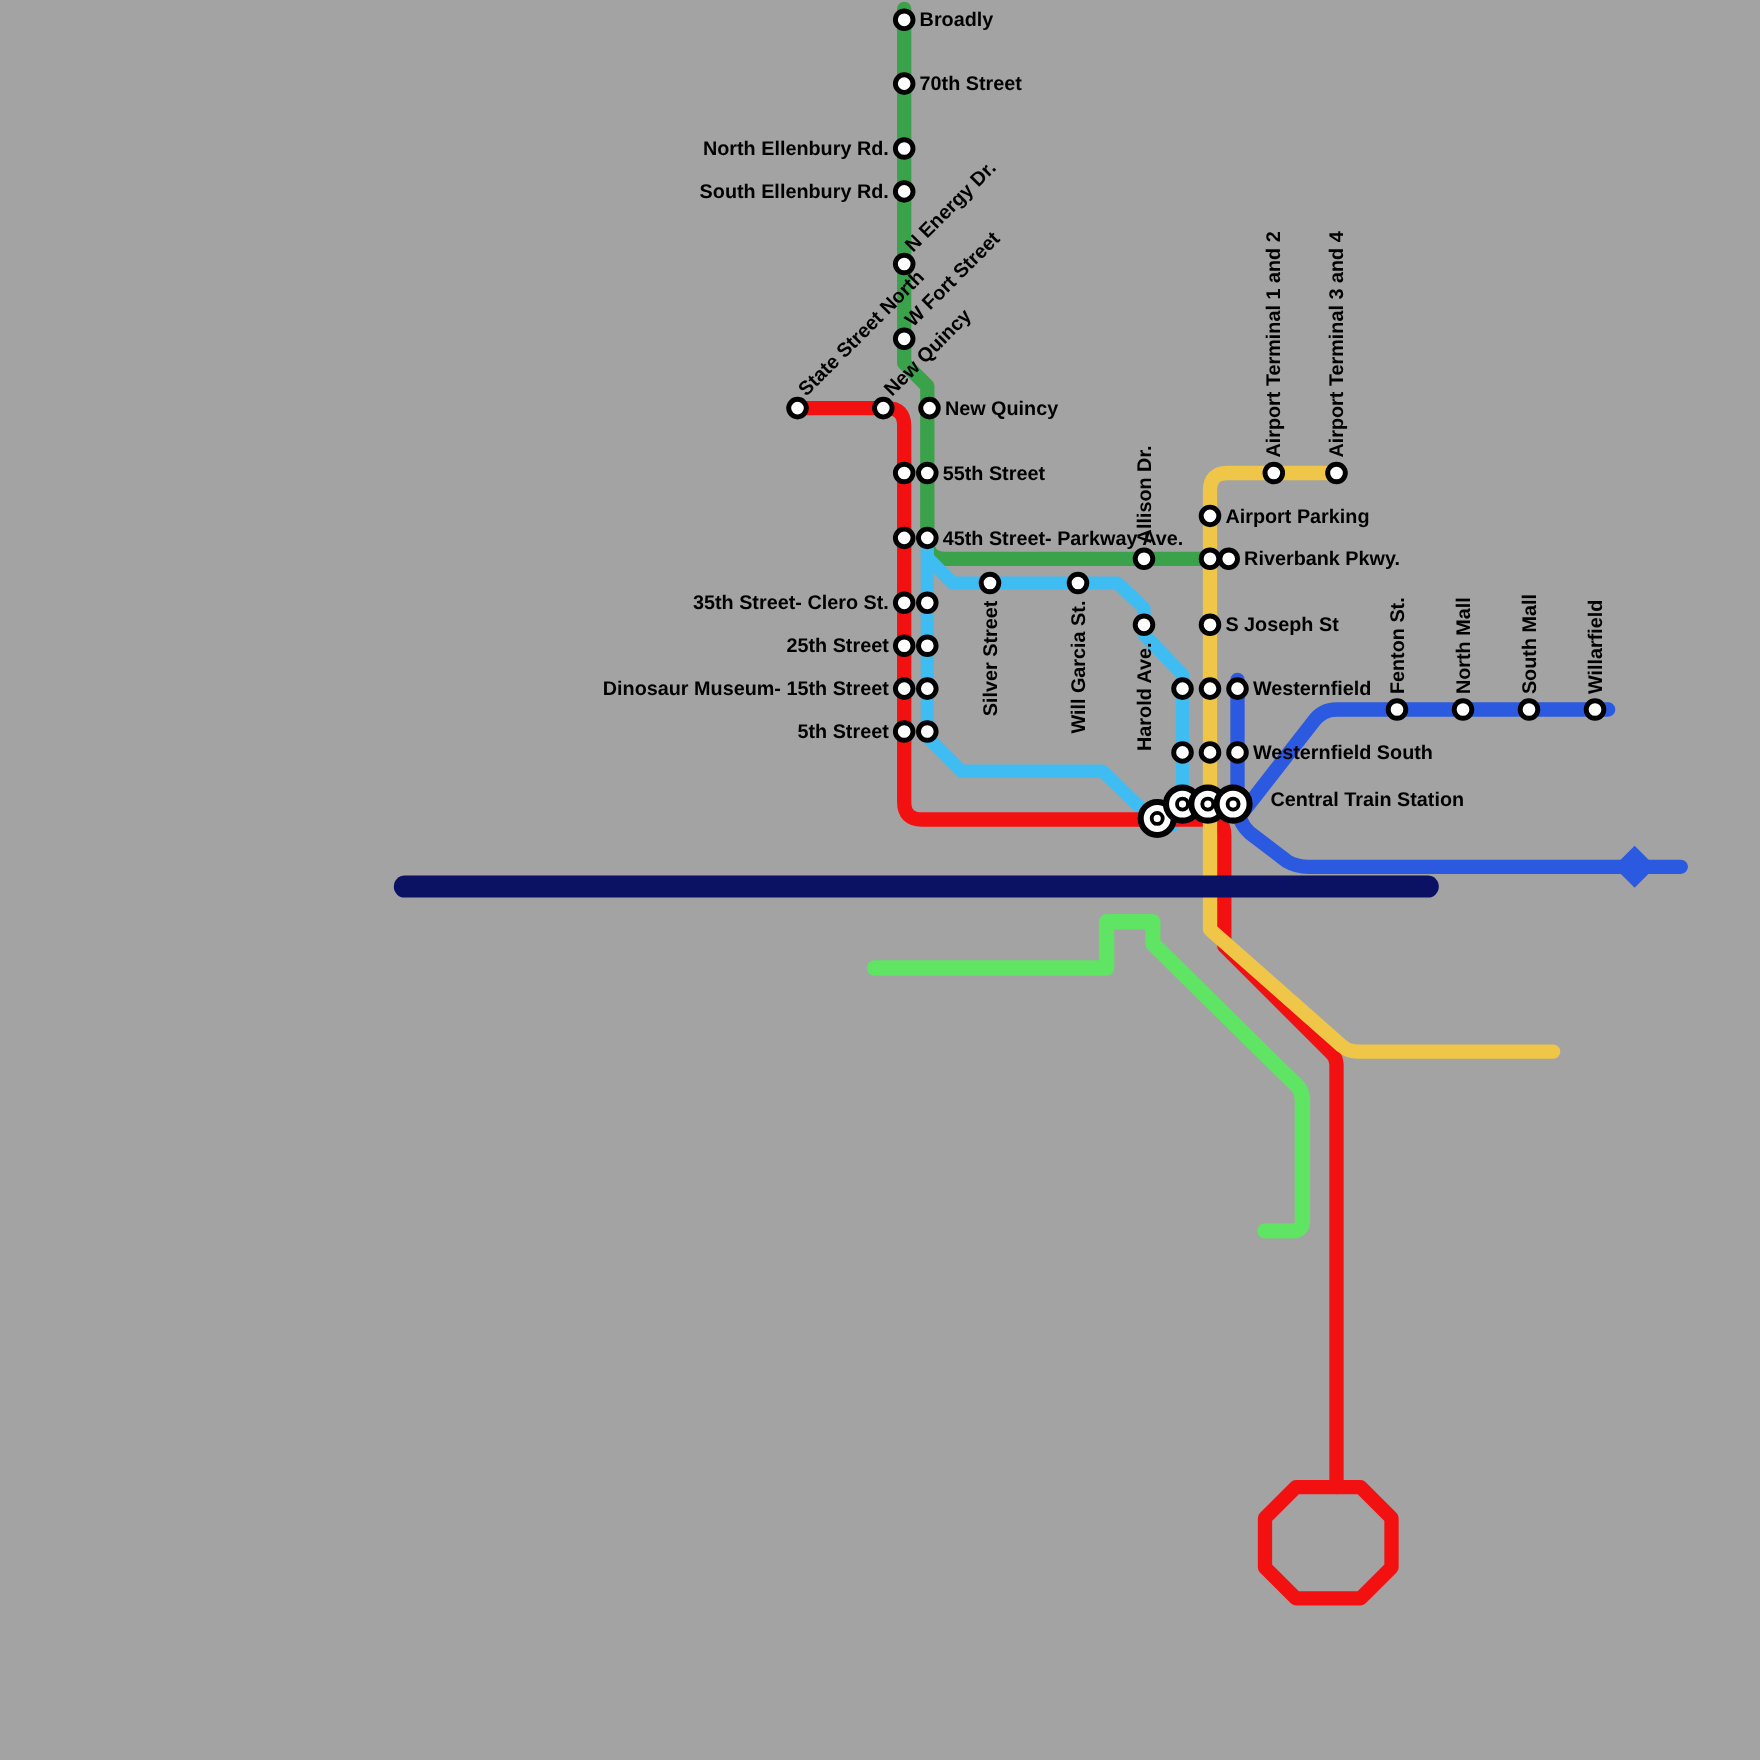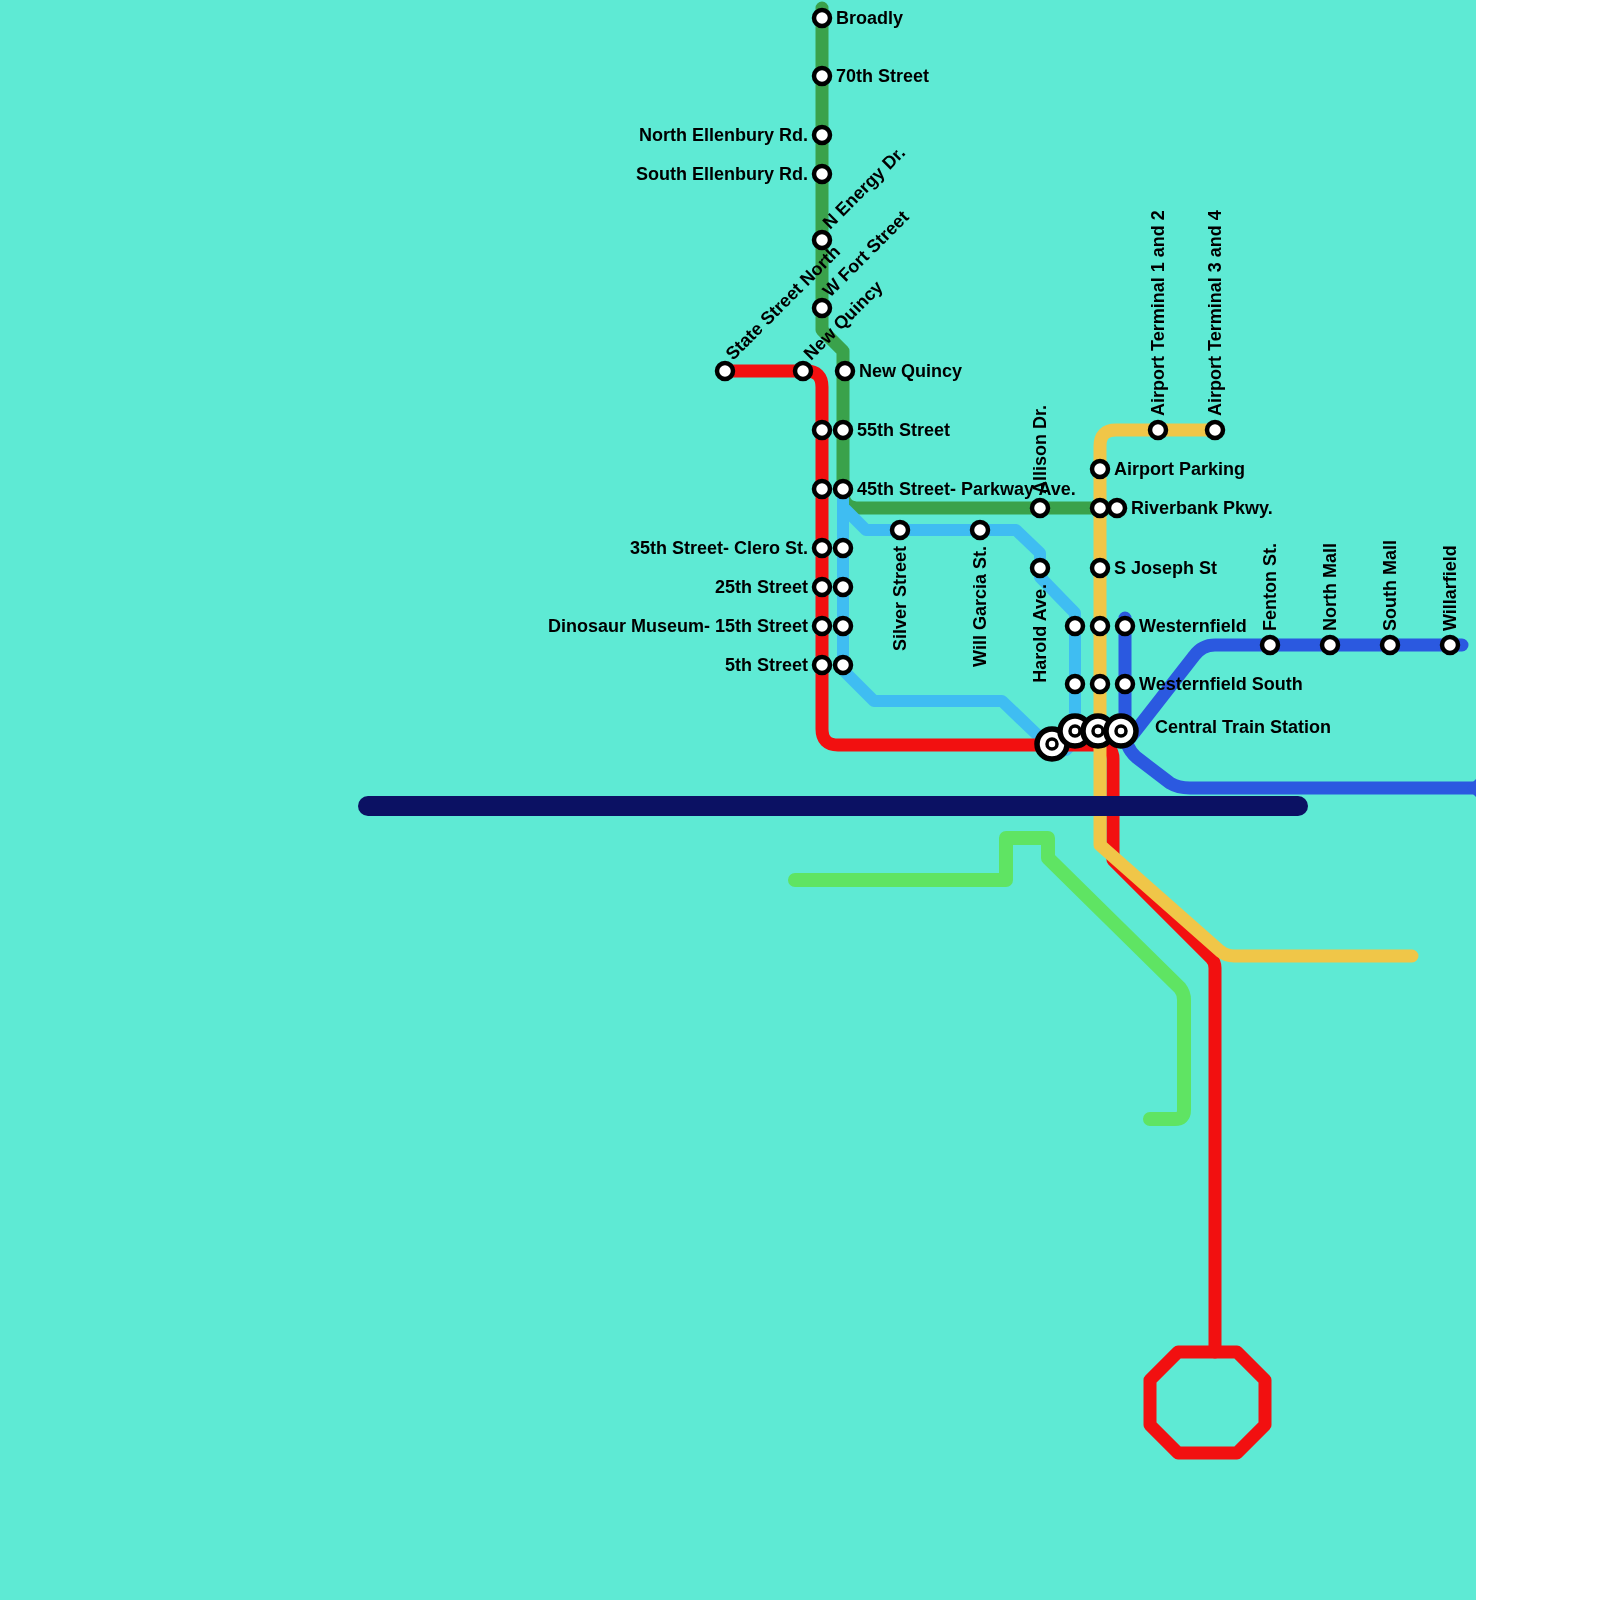--- a/index.html
+++ b/index.html
@@ -2,23 +2,23 @@
 <html><head>
 <meta charset="utf-8">
 <style>
   html, body {
     margin: 0;
     padding: 0;
     background: #ffffff;
   }
   #map-wrap {
     position: relative;
-    width: 1476px;
+    width: 1600px;
     height: 1600px;
-    background: #5eead4;
+    background: #a3a3a3;
     overflow: hidden;
   }
   svg {
     display: block;
     width: 1600px;
     height: 1600px;
   }
   text {
     font-family: "Liberation Sans", "DejaVu Sans", sans-serif;
   }

